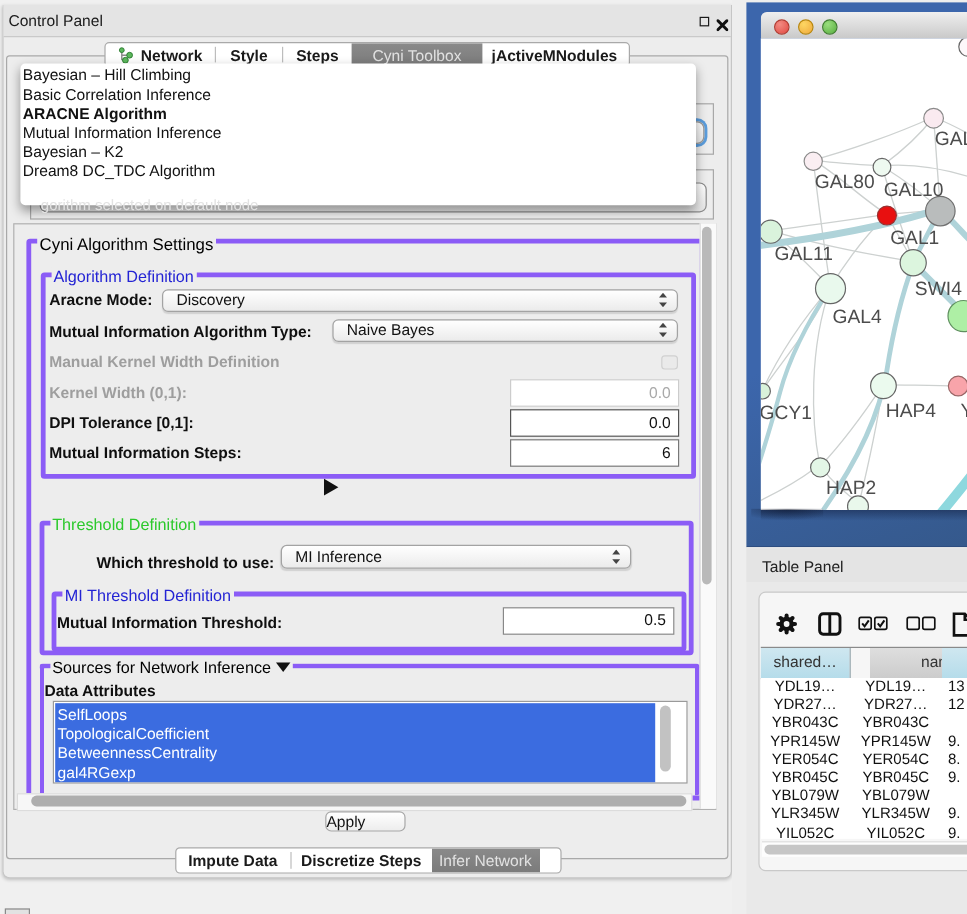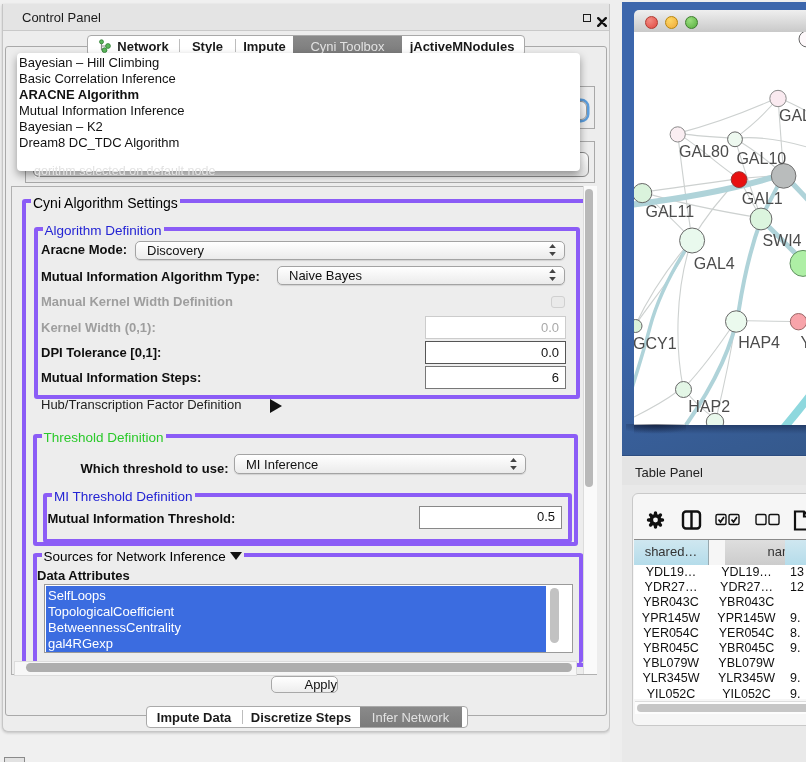--- a/index.html
+++ b/index.html
@@ -1,21 +1,21 @@
 <!DOCTYPE html>
 <html><head><meta charset="utf-8">
 <style>
 html,body{margin:0;padding:0}
 body{width:806px;height:762px;overflow:hidden;background:#f0f0f0;font-family:"Liberation Sans",sans-serif}
 #page{position:relative;width:806px;height:762px;overflow:hidden}
 .abs{position:absolute}
 
 #cp{left:2px;top:4px;width:606px;height:727px;background:#ededed;border:1px solid #c6c6c6;border-top:none;border-radius:0 0 6px 6px;box-shadow:0 1px 3px rgba(0,0,0,.2)}
 #cptitle{left:0;top:0;width:100%;height:26px;background:#e4e4e4;border-bottom:1px solid #c9c9c9;font-size:13px;color:#1a1a1a;line-height:28px}
-#cptitle span{margin-left:19px}
+#cptitle span{margin-left:4px}
 #flo{left:580px;top:10px;width:6px;height:6px;border:1.5px solid #1a1a1a}
 #clo{left:594px;top:9px}
 
 #pane{left:2px;top:42px;width:600px;height:668px;border:1px solid #a9a9a9;border-radius:3px;background:#ededed}
 
 .tabbar{display:flex;background:#fff;border:1px solid #a9a9a9;border-radius:4px;font-size:13px;font-weight:bold;color:#1a1a1a;overflow:hidden}
 .tabbar .tb{flex:none;display:flex;align-items:center;justify-content:center;height:100%;position:relative;padding-top:1.5px;box-sizing:border-box}
 .tabbar .tb.sel{background:linear-gradient(#8a8a8a,#7b7b7b);color:#e2e2e2;font-weight:normal}
 .tabbar .sep{width:1px;background:#bdbdbd;height:70%;align-self:center}
 
@@ -72,21 +72,20 @@
         </svg>
       </div>
   <div class="lbl dis" style="left:38px;top:290px">Manual Kernel Width Definition</div>
   <div class="abs" style="left:548px;top:291.5px;width:12px;height:10px;background:#eaeaea;border:1px solid #d0d0d0;border-radius:3px"></div>
   <div class="lbl dis" style="left:38px;top:316px">Kernel Width (0,1):</div>
   <div class="fld" style="left:422px;top:311.5px;width:141px;height:23px;border-color:#cccccc;color:#a9a9a9;line-height:21px">0.0</div>
   <div class="lbl" style="left:38px;top:340.5px">DPI Tolerance [0,1]:</div>
   <div class="fld" style="left:422px;top:336.5px;width:141px;height:23px;border-color:#555;line-height:21px">0.0</div>
   <div class="lbl" style="left:38px;top:365.5px">Mutual Information Steps:</div>
   <div class="fld" style="left:422px;top:361.5px;width:141px;height:23px;border-color:#777;line-height:21px">6</div>
-  <div class="abs" style="left:38px;top:393px;font-size:13px;color:#222;white-space:nowrap">Hub/Transcription Factor Definition</div>
   <div class="abs" style="left:267px;top:394.5px;width:0;height:0;border-left:12px solid #111;border-top:7px solid transparent;border-bottom:7px solid transparent"></div>
 
   <div class="grp" style="left:29.5px;top:429.5px;width:537.5px;height:104.5px">
         <span style="color:#2bc92b;font-size:13.5px">Threshold Definition</span>
       </div>
   <div class="lbl" style="left:77.5px;top:457px">Which threshold to use:</div>
   <div class="combo" style="left:231px;top:450px;width:290px;height:17.5px">
         <i>MI Inference</i>
         <svg width="7" height="12">
           <path d="M3.5 0L6.8 4H.2Z" fill="#444"></path>
@@ -109,43 +108,43 @@
     <div class="abs" style="left:3px;top:2.5px;font-size:13px;color:#fff;line-height:16px">SelfLoops<br>TopologicalCoefficient<br>BetweennessCentrality<br>gal4RGexp</div>
     <div class="abs" style="left:505px;top:3px;width:9px;height:55px;background:#c2c2c2;border-radius:4.5px"></div>
   </div>
 
   <div class="abs" style="left:11px;top:657px;width:561px;height:13px;background:#f7f7f7;border:1px solid #dcdcdc"></div>
   <div class="abs" style="left:23px;top:658.5px;width:546px;height:9px;background:#aeaeae;border-radius:4.5px"></div>
 
   <div class="abs" style="left:580px;top:182px;width:13px;height:488px;background:#fafafa;border-left:1px solid #dcdcdc"></div>
   <div class="abs" style="left:582px;top:185px;width:7.5px;height:298px;background:#b9b9b9;border-radius:4px"></div>
 
-  <div class="abs" style="left:268px;top:672px;width:65px;height:15px;border:1px solid #a8a8a8;border-radius:5px;background:linear-gradient(#fff,#ededed);font-size:13px;color:#111;text-align:right;line-height:15px">Apply</div>
+  <div class="abs" style="left:268px;top:672px;width:65px;height:15px;border:1px solid #a8a8a8;border-radius:5px;background:linear-gradient(#fff,#ededed);font-size:13px;color:#111;text-align:left;line-height:15px">Apply</div>
 </div>
 
 <div class="tabbar abs" style="left:87px;top:35px;width:436px;height:19px">
   <div class="tb" style="width:91px"><svg width="14" height="14" style="margin-right:5px" viewBox="0 0 14 14">
           <path d="M3.5 3.5V11M3.5 7H9.5M3.5 11H5.5" stroke="#8a8a8a" fill="none" stroke-width="1.2"></path>
           <circle cx="3.5" cy="2.8" r="2" fill="#5cb85c" stroke="#2e7d32" stroke-width="0.8"></circle>
           <circle cx="10" cy="7" r="2.4" fill="#5cb85c" stroke="#2e7d32" stroke-width="0.8"></circle>
           <circle cx="6.5" cy="11.2" r="2.4" fill="#5cb85c" stroke="#2e7d32" stroke-width="0.8"></circle>
         </svg>Network</div>
   <div class="sep"></div>
       <div class="tb" style="width:55px">Style</div>
   <div class="sep"></div>
-      <div class="tb" style="width:57px">Impute</div>
+      <div class="tb" style="width:57px">Steps</div>
   <div class="tb sel" style="width:109px">Cyni Toolbox</div>
   <div class="tb" style="width:120px">jActiveMNodules</div>
 </div>
 
 <div class="tabbar abs" style="left:145.5px;top:706px;width:320px;height:19.5px">
   <div class="tb" style="width:95px">Impute Data</div>
   <div class="sep"></div>
       <div class="tb" style="width:117px">Discretize Steps</div>
-  <div class="tb sel" style="width:102px">Infer Network</div>
+  <div class="tb sel" style="width:90px">Infer Network</div>
 </div>
 
 <div class="abs" style="left:17px;top:53px;width:563px;height:118px;background:#fff;border-radius:4px;box-shadow:0 4px 9px rgba(0,0,0,.38);z-index:20">
   <div style="font-size:13px;color:#111;line-height:16px;margin:2px 0 0 2px">Bayesian – Hill Climbing<br>Basic Correlation Inference<br><b>ARACNE Algorithm</b><br>Mutual Information Inference<br>Bayesian – K2<br>Dream8 DC_TDC Algorithm</div>
 </div>
 
 <div class="abs" style="left:34px;top:164px;font-size:12.5px;color:#e2e2e2;z-index:25;white-space:nowrap">gorithm selected on default node</div>
 <div class="abs" style="left:616px;top:372px;width:0;height:0;border-right:5px solid #555;border-top:3px solid transparent;border-bottom:3px solid transparent"></div>
 
 <div class="abs" style="left:4px;top:757px;width:19px;height:12px;border:1px solid #8a8a8a;background:#e2e2e2"></div>

